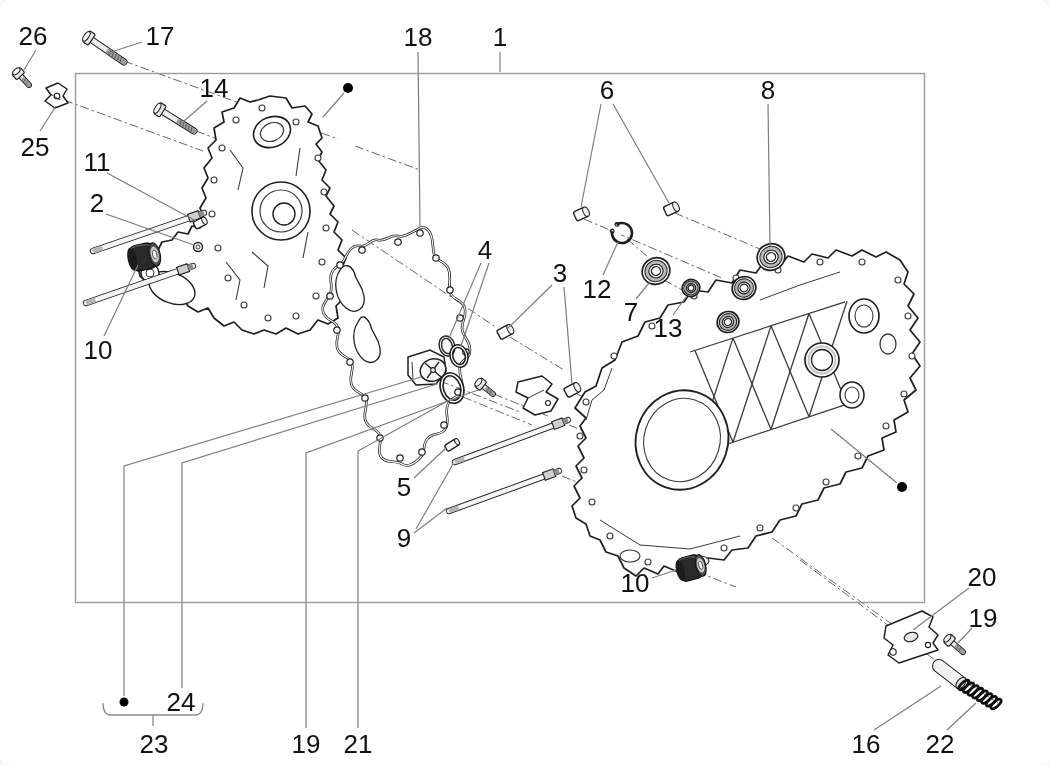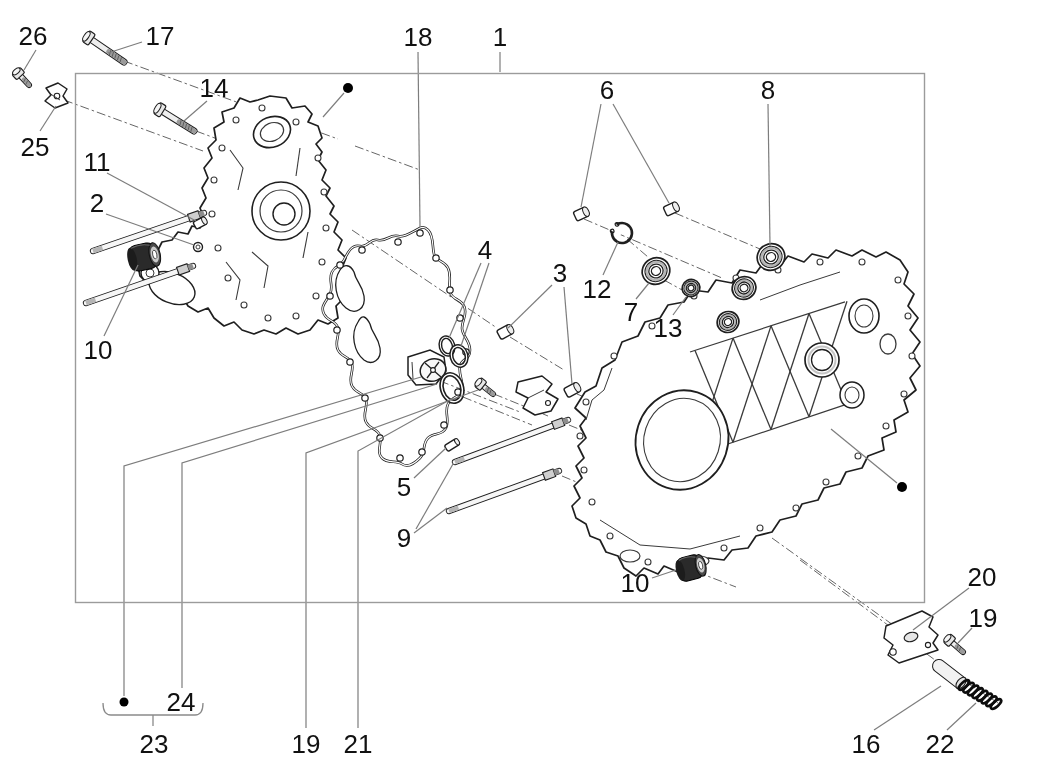--- a/index.html
+++ b/index.html
@@ -1,17 +1,17 @@
 <!DOCTYPE html>
 <html><head>
 <meta charset="utf-8">
 <style>
   html,body{margin:0;padding:0;background:#fff;}
   .stage{position:relative;width:1049px;height:766px;background:#eab308;overflow:hidden;
-         font-family:"Liberation Sans", sans-serif;}
+         font-family:"Liberation Sans", sans-serif;border-radius:6px;}
   svg text{font-family:"Liberation Sans", sans-serif;fill:#111;}
 </style>
 </head>
 <body>
 
 <div class="stage">
   <svg id="diagram" width="1049" height="766" viewBox="0 0 1049 766">
       <rect x="0" y="0" width="1049" height="766" fill="#ffffff"></rect>
       <g>
         <line x1="124" y1="61" x2="338" y2="139" stroke="#666666" stroke-width="1" stroke-dasharray="9 3 2.5 3"></line>

